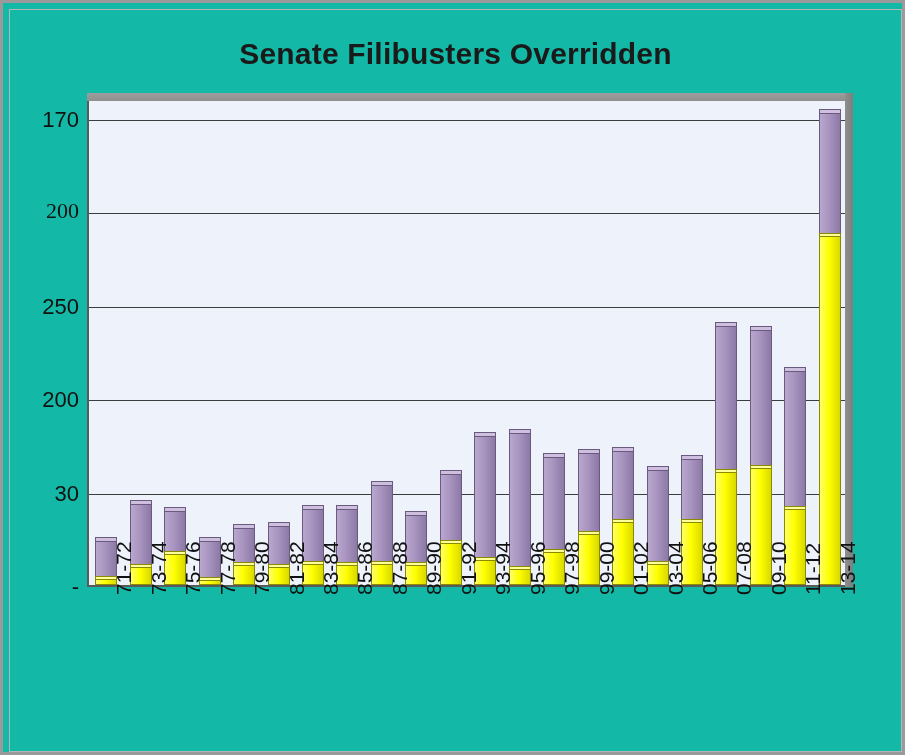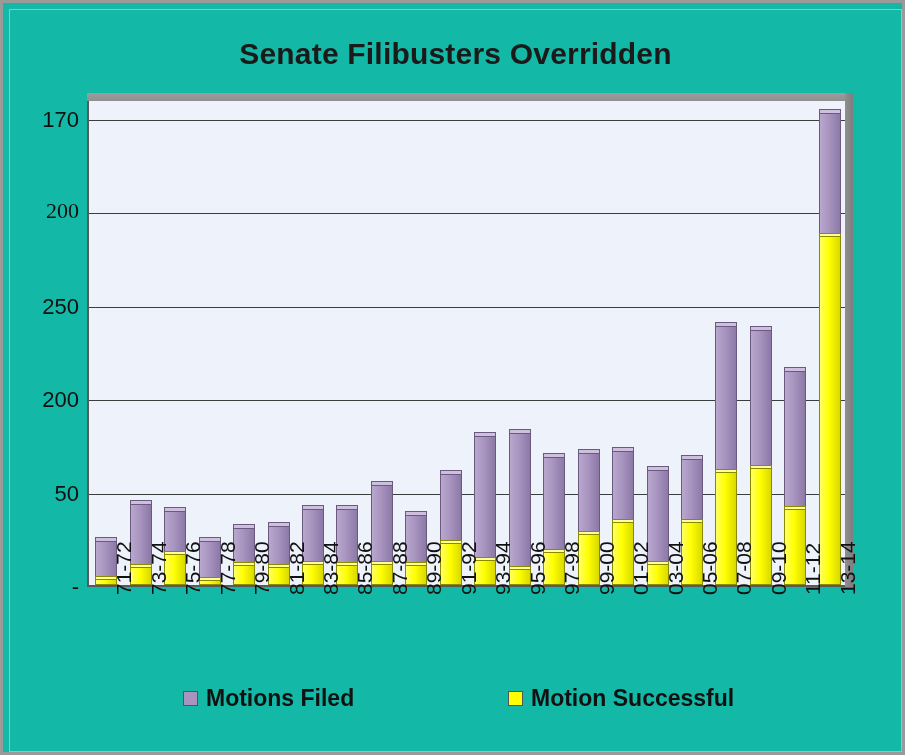--- a/index.html
+++ b/index.html
@@ -169,21 +169,21 @@
 <div class="chart-frame">
   <div class="inner-border"></div>
 
   <div class="chart-title">Senate Filibusters Overridden</div>
 
   <div class="plot-top"></div>
   <div class="plot-right"></div>
 
   <div id="ylabels">
       <div class="ytick-label" style="top: 486px;">-</div>
-      <div class="ytick-label" style="top: 392.538px;">50</div>
+      <div class="ytick-label" style="top: 392.538px;">30</div>
       <div class="ytick-label" style="top: 299.077px;">200</div>
       <div class="ytick-label" style="top: 205.615px;">250</div>
       <div class="ytick-label" style="top: 110px; font-family: Liberation Serif, serif;">200</div>
       <div class="ytick-label" style="top: 18.6923px;">170</div>
     </div>
 
   <div id="plot">
       <div class="gridline" style="top: 392.538px;"></div>
       <div class="gridline" style="top: 299.077px;"></div>
       <div class="gridline" style="top: 205.615px;"></div>
@@ -342,22 +342,14 @@
       <div class="xtick" style="left: 626.045px;">01-02</div>
       <div class="xtick" style="left: 660.5px;">03-04</div>
       <div class="xtick" style="left: 694.955px;">05-06</div>
       <div class="xtick" style="left: 729.409px;">07-08</div>
       <div class="xtick" style="left: 763.864px;">09-10</div>
       <div class="xtick" style="left: 798.318px;">11-12</div>
       <div class="xtick" style="left: 832.773px;">13-14</div>
     </div>
 
   <div class="legend">
-    <div class="legend-item" style="left:180px;">
-      <span class="swatch filed"></span>
-      <span>Motions Filed</span>
-    </div>
-    <div class="legend-item" style="left:505px;">
-      <span class="swatch succ"></span>
-      <span>Motion Successful</span>
-    </div>
   </div>
 </div>
 
 </body></html>

